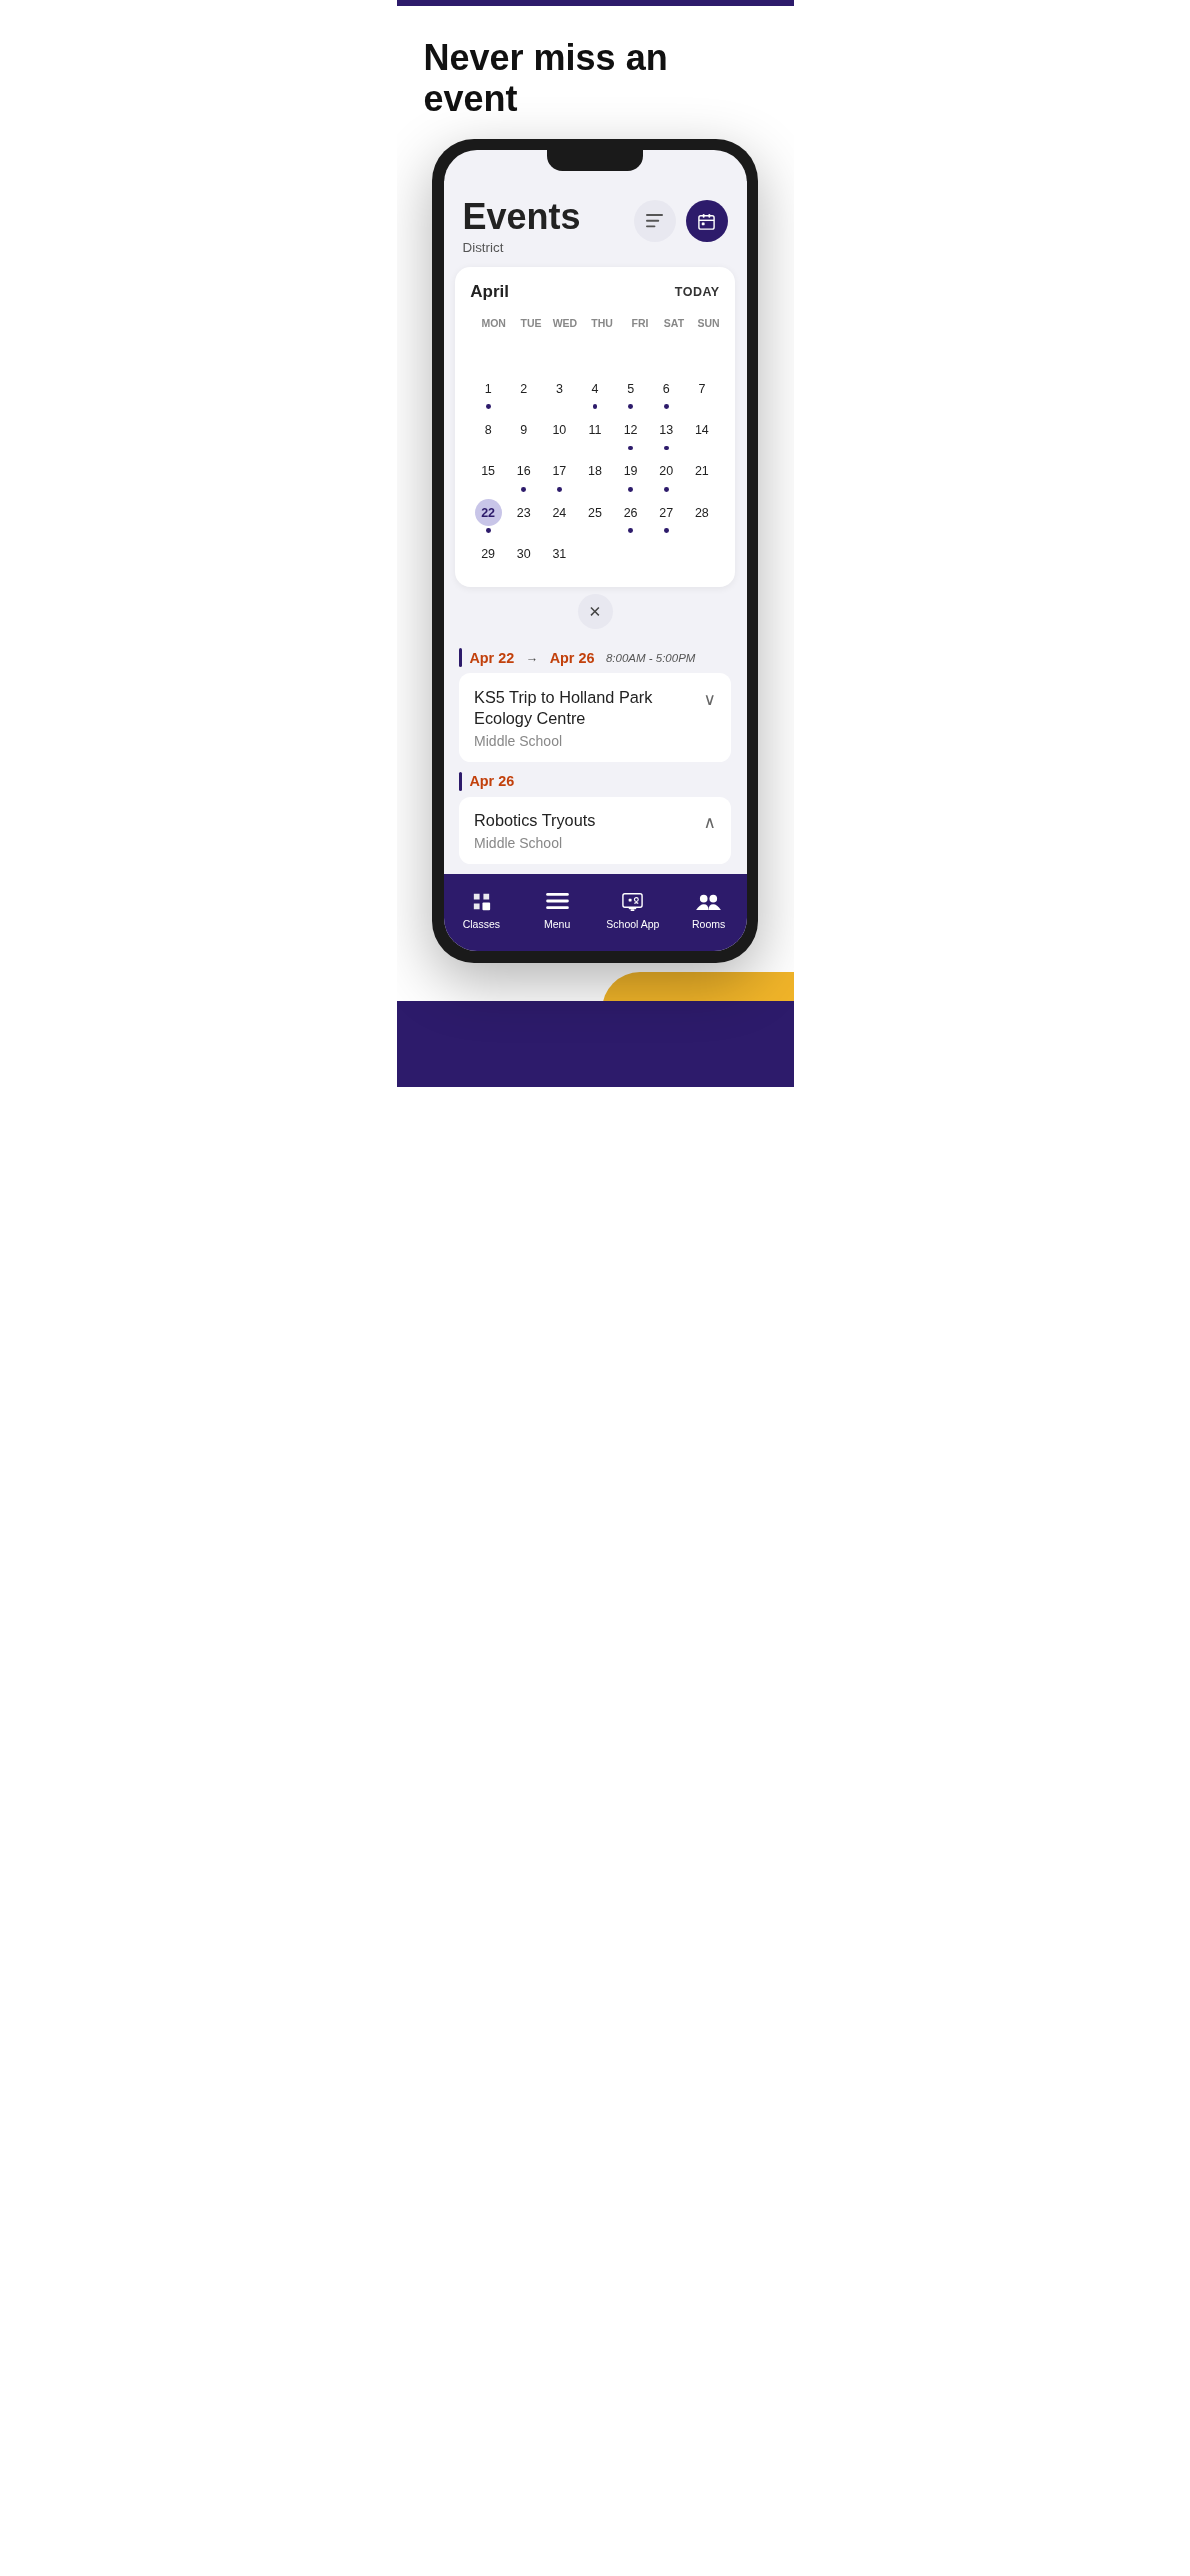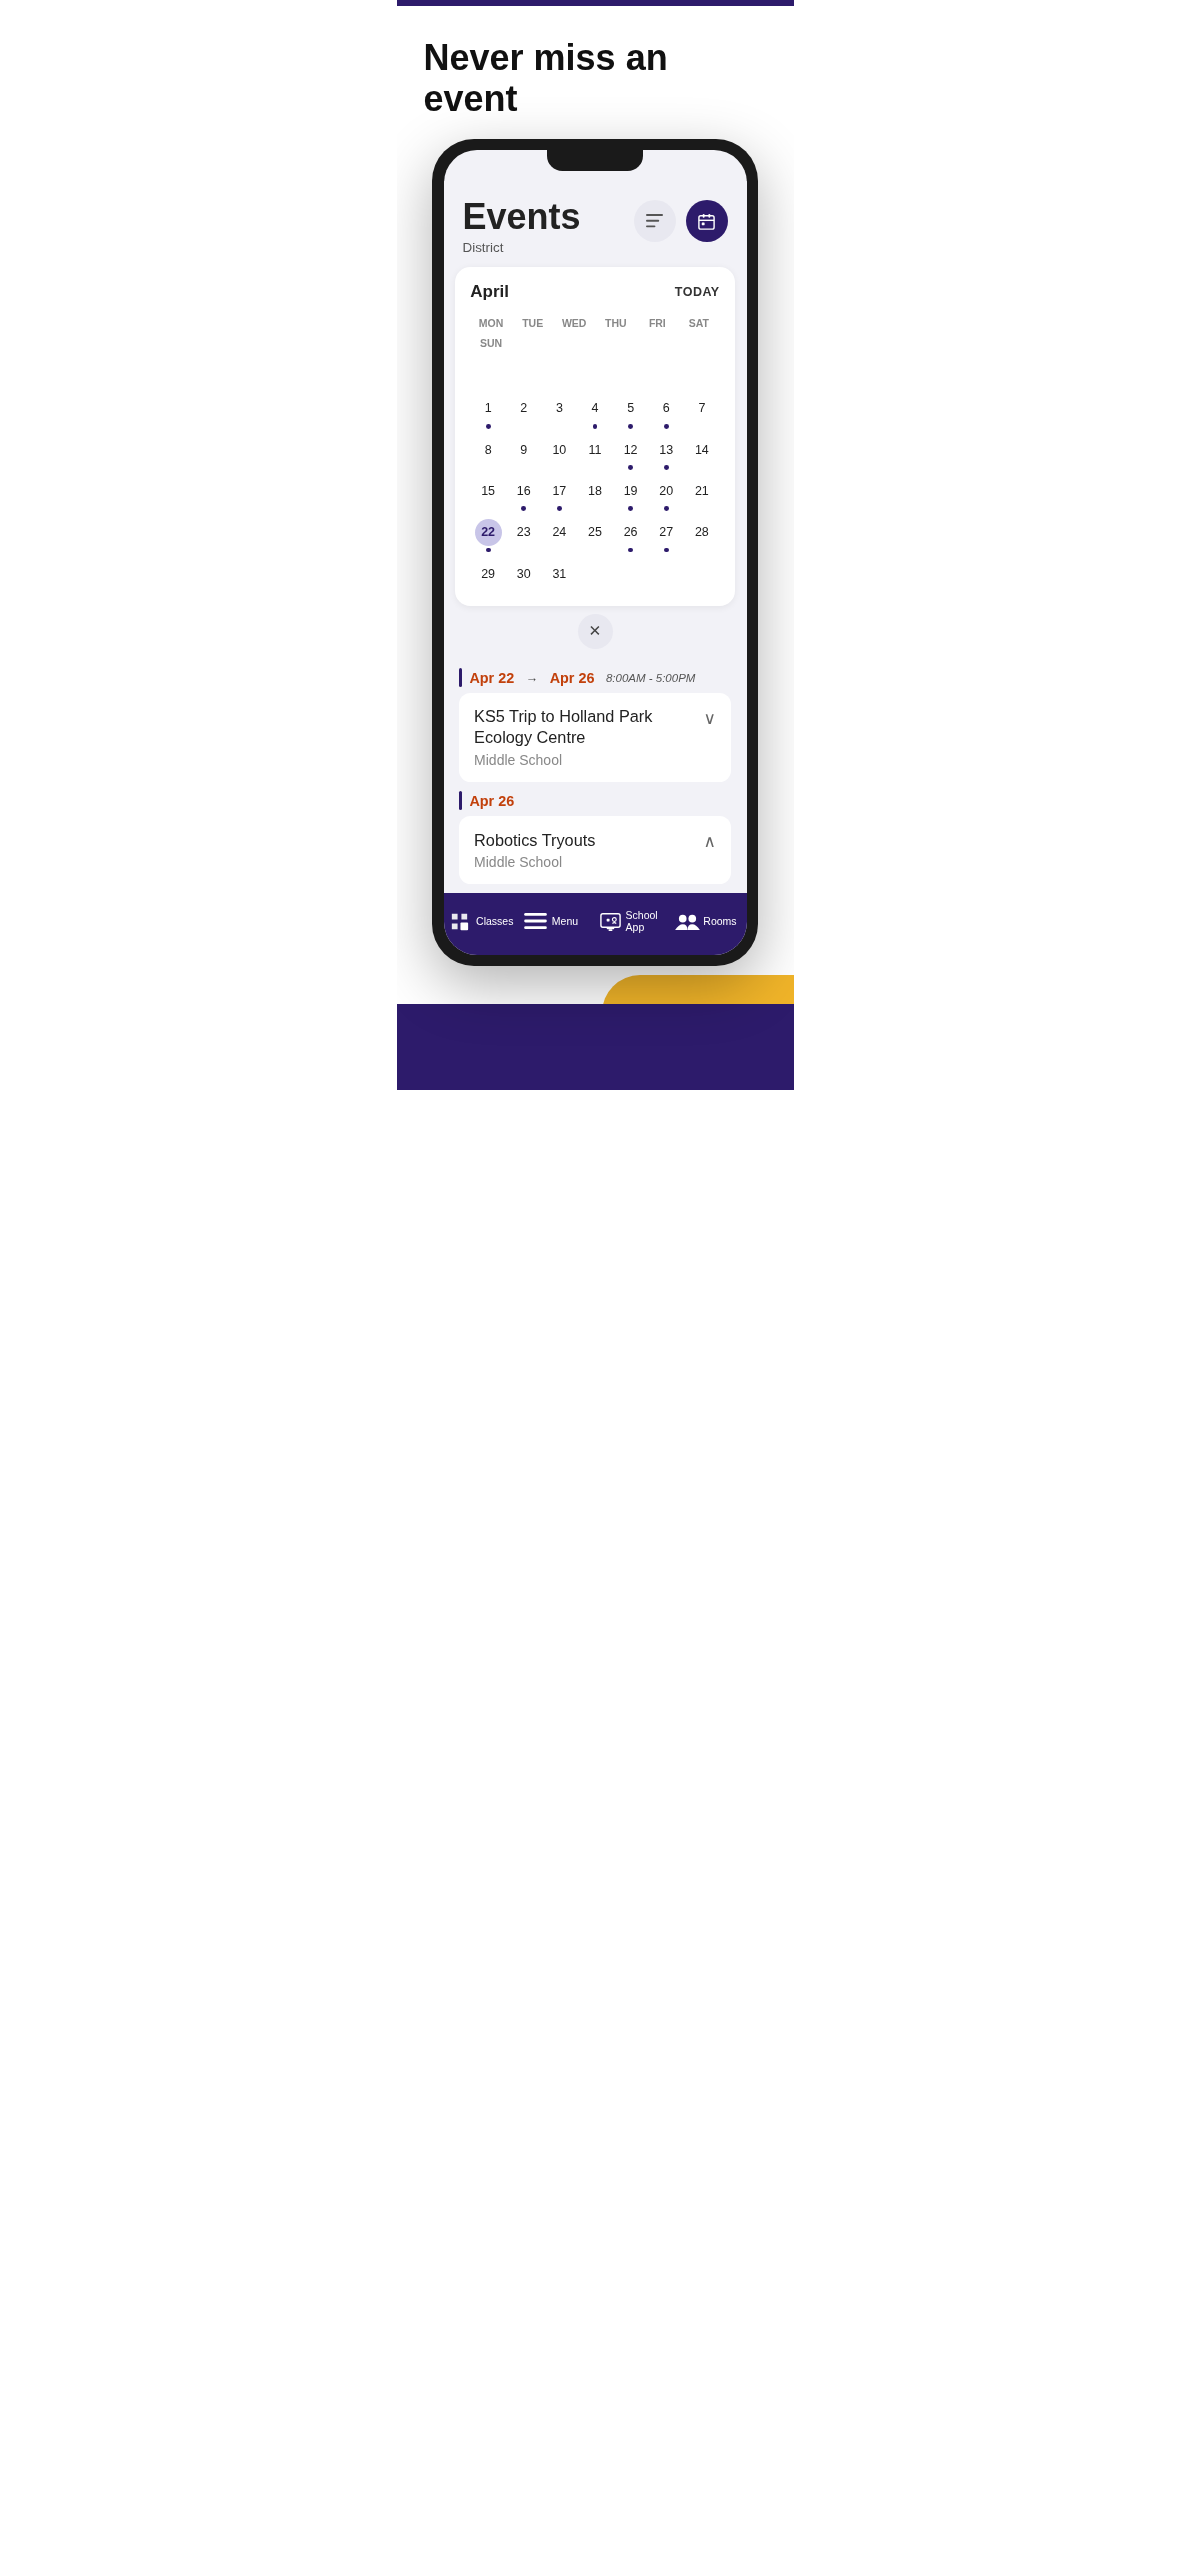--- a/index.html
+++ b/index.html
@@ -150,22 +150,22 @@
     .calendar-today-btn {
       font-size: 12.5px;
       font-weight: 600;
       color: #333333;
       cursor: pointer;
       letter-spacing: 0.5px;
     }
 
     .calendar-weekdays {
       display: grid;
-      grid-template-columns: repeat(6, 1fr);
-      text-align: center;
+      grid-template-columns: repeat(7, 1fr);
+      text-align: right;
       margin-bottom: 3.8px;
     }
 
     .weekday-label {
       font-size: 10.5px;
       color: #888888;
       font-weight: 600;
       padding: 3.8px 0;
     }
 
@@ -307,21 +307,21 @@
     .bottom-nav {
       background: #2d1b6b;
       display: grid;
       grid-template-columns: repeat(4, 1fr);
       padding: 9.6px 0 15.3px 0;
       gap: 0;
     }
 
     .nav-item {
       display: flex;
-      flex-direction: row;
+      flex-direction: column;
       align-items: center;
       gap: 3.8px;
       cursor: pointer;
       padding: 5.8px 3.8px;
     }
 
     .nav-icon {
       width: 25px;
       height: 25px;
       display: flex;

